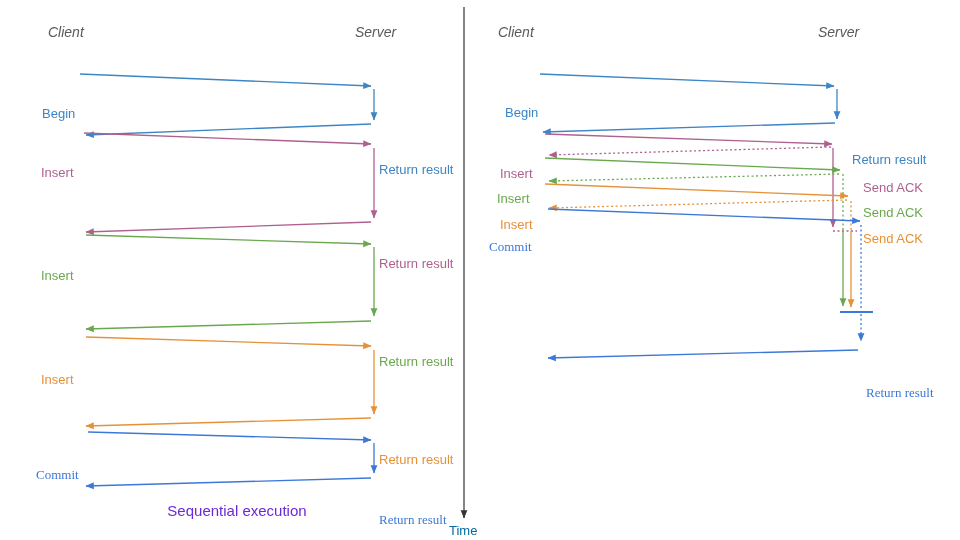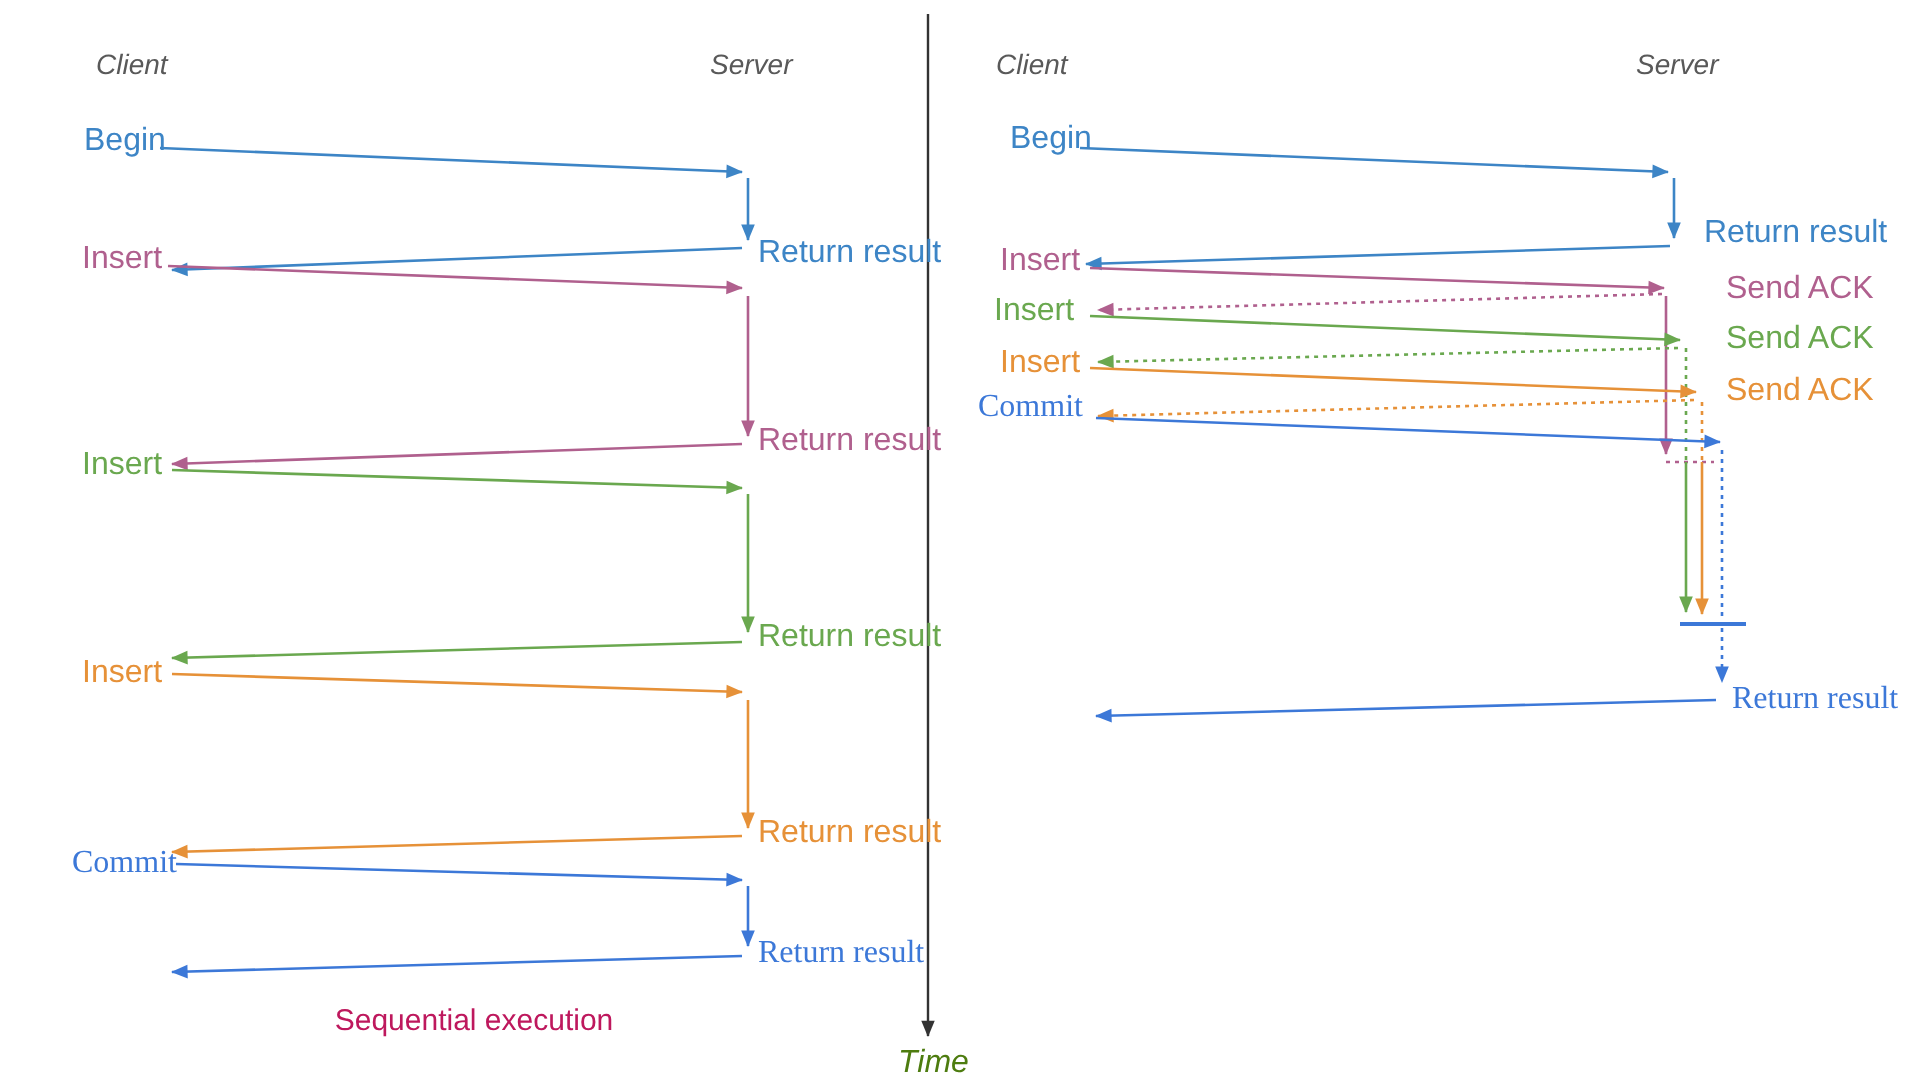--- a/index.html
+++ b/index.html
@@ -1,23 +1,23 @@
 <!DOCTYPE html>
 <html style="--blue: #3d85c6; --commit-blue: #3c78d8; --pink: #b0608e; --green: #6aa84f; --orange: #e69138; --header-gray: #595959; --axis-dark: #333333;"><head>
 <meta charset="utf-8">
 <style>
   html,body{margin:0;padding:0;background:#ffffff;}
   body{width:960px;height:540px;position:relative;overflow:hidden;
        font-family:"Liberation Sans", sans-serif;}
   .stage{position:absolute;inset:0;width:960px;height:540px;}
   .stage svg{position:absolute;left:0;top:0;}
-  .lbl{position:absolute;font-size:16px;line-height:14px;white-space:nowrap;}
+  .lbl{position:absolute;font-size:13px;line-height:14px;white-space:nowrap;margin-top:43px;}
   .hdr{position:absolute;font-size:14px;font-style:italic;color:var(--header-gray);white-space:nowrap;}
-  .title{position:absolute;width:240px;text-align:center;font-size:15px;color:#be185d;white-space:nowrap;}
-  .time{position:absolute;font-size:16px;color:#4d7c0f;font-style:italic;}
+  .title{position:absolute;width:240px;text-align:center;font-size:15px;color:#6d28d9;white-space:nowrap;}
+  .time{position:absolute;font-size:13px;color:#0369a1;}
   .c-blue{color:var(--blue);}
   .c-commit{color:var(--commit-blue);font-family:Liberation Serif, serif;}
   .c-pink{color:var(--pink);}
   .c-green{color:var(--green);}
   .c-orange{color:var(--orange);}
 </style>
 </head>
 <body>
 
 <div class="stage">

